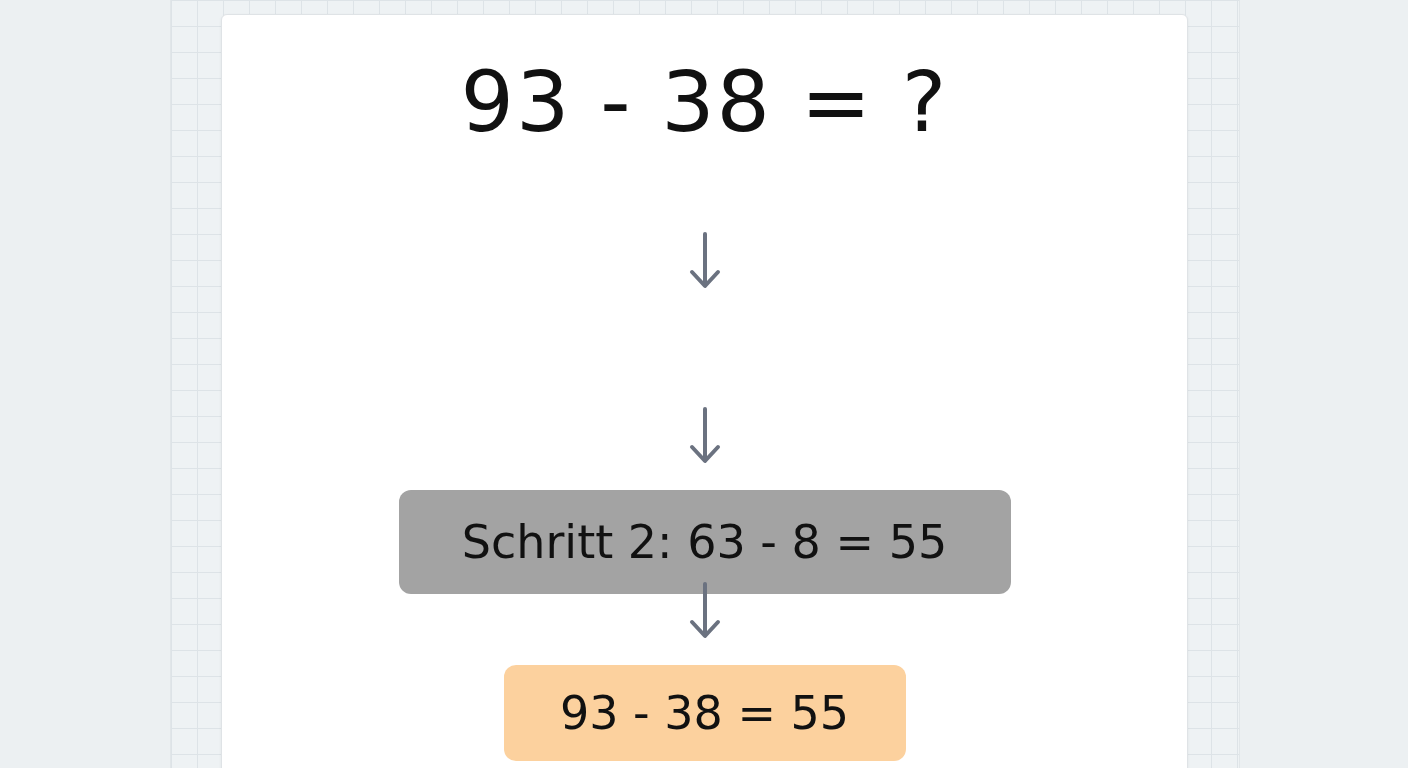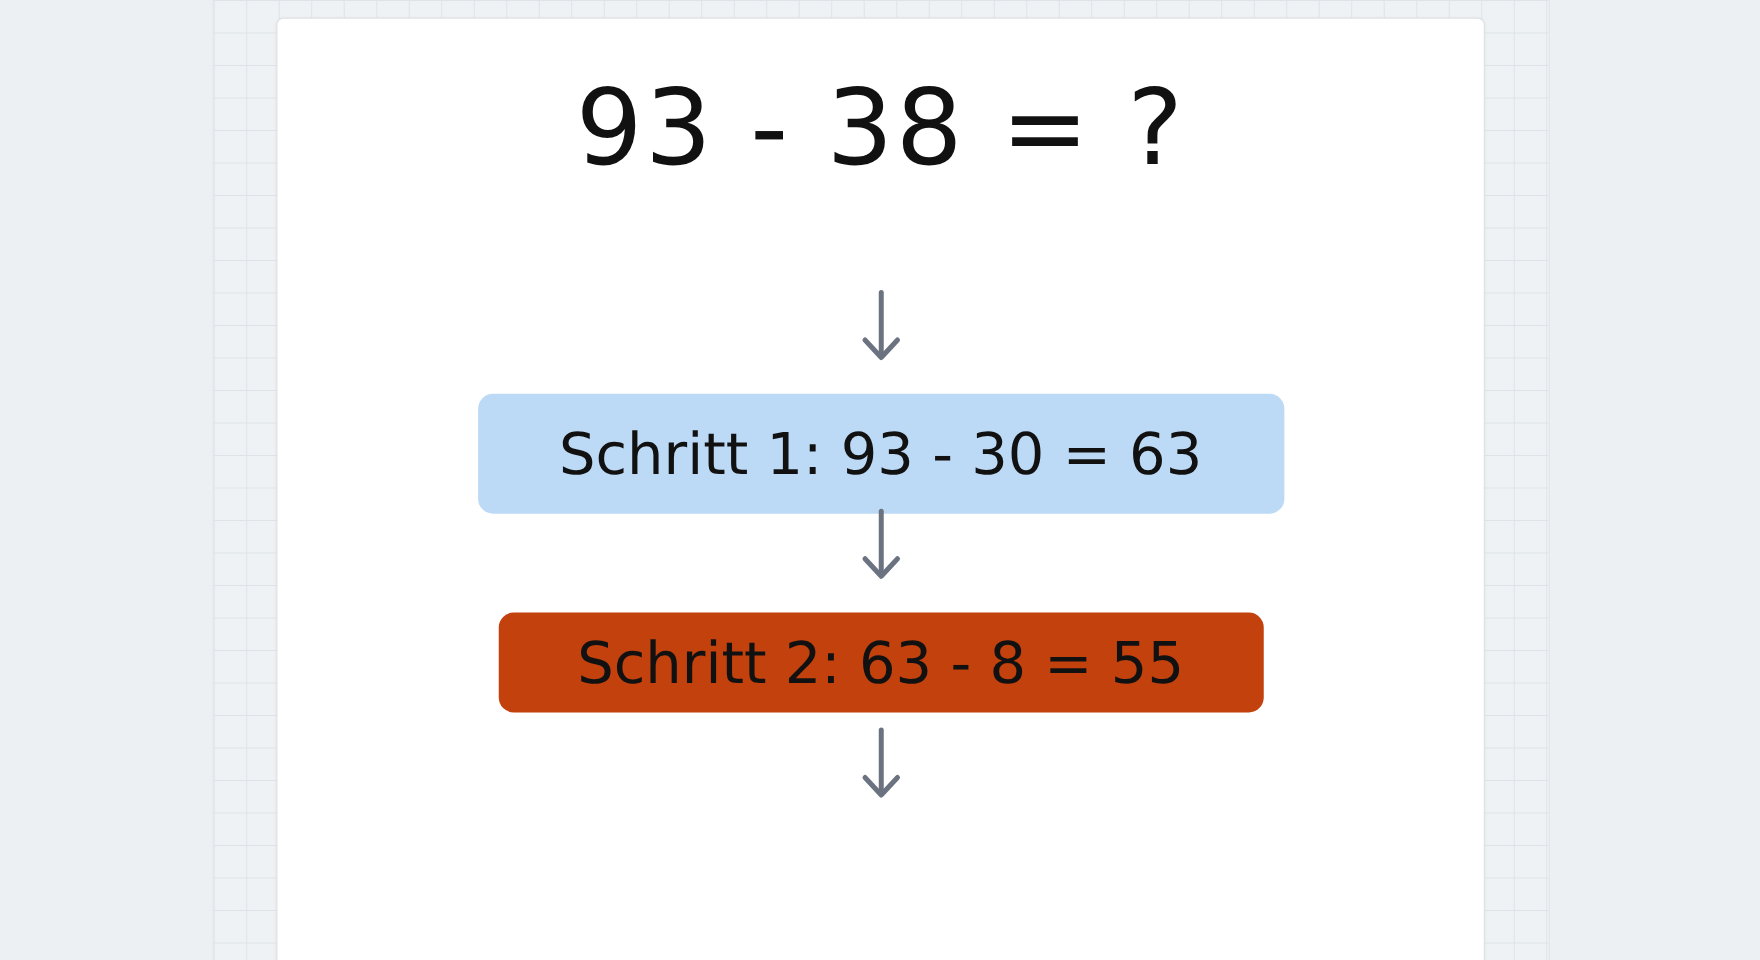--- a/index.html
+++ b/index.html
@@ -74,51 +74,51 @@
       border-radius: 12px;
       text-align: center;
       color: #111111;
       font-size: 46px;
       white-space: pre;
       display: flex;
       align-items: center;
       justify-content: center;
     }
     .step1 { top: 300px; width: 645px; height: 96px; background: #bcdaf6; }
-    .step2 { top: 475px; width: 612px; height: 80px; background: #c2410c; }
+    .step2 { top: 475px; width: 612px; height: 104px; background: #a3a3a3; }
     .result { top: 650px; width: 402px; height: 96px; background: #fcd19e; }
   </style>
 </head>
 <body>
 
 <div class="stage">
   <div class="grid-band"></div>
 
   <div class="card">
     <div class="line title">93 - 38 = ?</div>
 
     <svg class="arrow" style="top:216px;" viewBox="0 0 36 60">
       <line x1="18" y1="3" x2="18" y2="54" stroke="#6b7280" stroke-width="4" stroke-linecap="round"></line>
       <polyline points="5,41 18,55 31,41" fill="none" stroke="#6b7280" stroke-width="4" stroke-linecap="round" stroke-linejoin="round"></polyline>
     </svg>
 
-    <div class="step step1">
-      <span>Schritt 1: 93 - 30 = 63</span>
-    </div>
 
     <svg class="arrow" style="top:391px;" viewBox="0 0 36 60">
       <line x1="18" y1="3" x2="18" y2="54" stroke="#6b7280" stroke-width="4" stroke-linecap="round"></line>
       <polyline points="5,41 18,55 31,41" fill="none" stroke="#6b7280" stroke-width="4" stroke-linecap="round" stroke-linejoin="round"></polyline>
     </svg>
 
     <div class="step step2">
       <span>Schritt 2: 63 - 8 = 55</span>
     </div>
 
     <svg class="arrow" style="top:566px;" viewBox="0 0 36 60">
       <line x1="18" y1="3" x2="18" y2="54" stroke="#6b7280" stroke-width="4" stroke-linecap="round"></line>
       <polyline points="5,41 18,55 31,41" fill="none" stroke="#6b7280" stroke-width="4" stroke-linecap="round" stroke-linejoin="round"></polyline>
     </svg>
 
+    <div class="step result">
+      <span>93 - 38 = 55</span>
+    </div>
   </div>
 
   <div class="scrollbar"></div>
 </div>
 
 </body></html>

